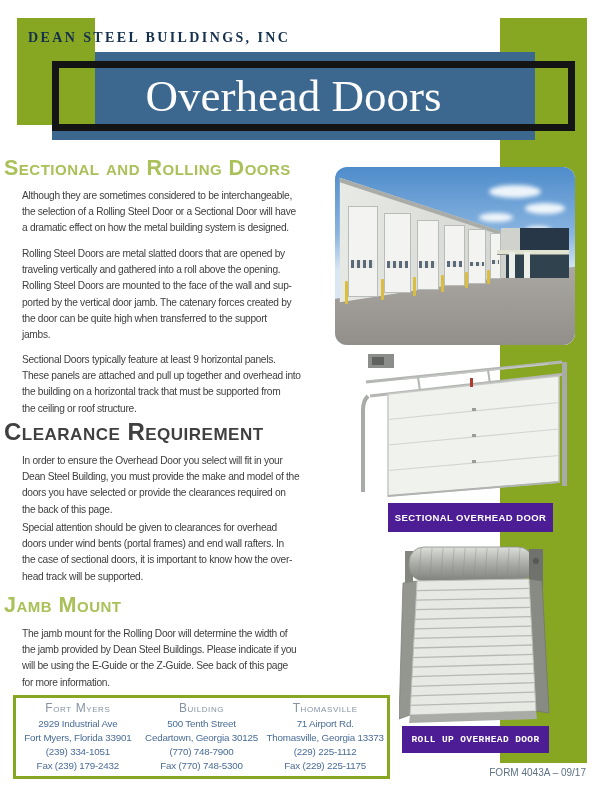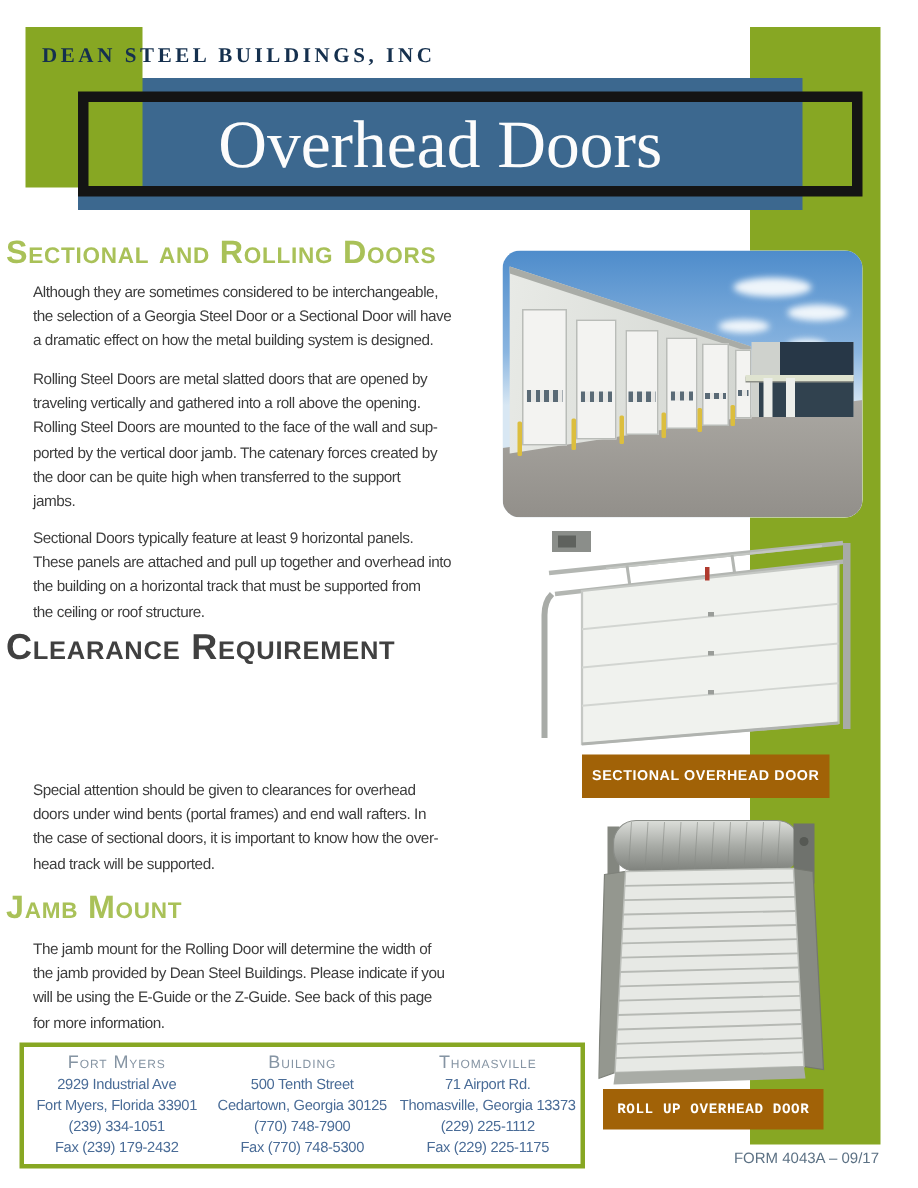--- a/index.html
+++ b/index.html
@@ -23,21 +23,21 @@
   
   .sec-h{left:4px;color:#a9c158;font-variant:small-caps;letter-spacing:.5px;font-weight:bold;white-space:nowrap;}
   .h1{top:156px;font-size:21.5px;}
   .h2{top:418px;font-size:24px;color:#404040;}
   .h3{top:593px;font-size:21.5px;}
   .para{left:22px;width:330px;font-size:10.2px;letter-spacing:-0.3px;line-height:16.2px;
         color:#3e3e3e;white-space:pre-line;}
   .p1{top:188px;} .p2{top:246px;} .p3{top:352px;} .p4{top:453px;} .p5{top:520px;} .p6{top:626px;}
 
   
-  .img-label{background:#a16207;color:#ffffff;font-size:9.5px;font-weight:bold;
+  .img-label{background:#4c1d95;color:#ffffff;font-size:9.5px;font-weight:bold;
         letter-spacing:.4px;display:flex;align-items:center;justify-content:center;z-index:7;}
   .label-sectional{left:388px;top:503px;width:165px;height:29px;}
   .label-rollup{left:402px;top:726px;width:147px;height:27px;font-family:Liberation Mono, monospace;}
 
   
   .photo{left:335px;top:167px;width:240px;height:178px;border-radius:12px;overflow:hidden;
         box-shadow:inset 0 0 10px 6px #ffffff;z-index:5;}
   .photo .sky{position:absolute;inset:0;background:linear-gradient(180deg,#4e8ccb 0%,#8ab5e0 38%,#d8e7f3 58%);}
   .cloud{position:absolute;background:#f6fafd;border-radius:50%;filter:blur(2px);opacity:.95;}
   .photo .ground{position:absolute;inset:0;background:linear-gradient(180deg,#c9c7c1 0%,#928f8a 100%);
@@ -76,34 +76,38 @@
 
   <div class="abs green-bar-right"></div>
   <div class="abs banner-blue"></div>
   <div class="abs green-rect-left"></div>
   <div class="abs banner-frame"></div>
   <div class="abs banner-title">Overhead Doors</div>
   <div class="abs company-name">DEAN STEEL BUILDINGS, INC</div>
 
   <div class="abs sec-h h1">Sectional and Rolling Doors</div>
   <div class="abs para p1">Although they are sometimes considered to be interchangeable,
-the selection of a Georgia Steel Door or a Sectional Door will have
+the selection of a Rolling Steel Door or a Sectional Door will have
 a  dramatic effect on how the metal building system is designed.</div>
   <div class="abs para p2">Rolling Steel Doors are metal slatted doors that are opened by
 traveling vertically and gathered into a roll above the opening.
 Rolling Steel Doors are mounted to the face of the wall and sup-
 ported by the vertical door jamb.  The catenary forces created by
 the door can be quite high when transferred to the support
 jambs.</div>
   <div class="abs para p3">Sectional Doors typically feature at least 9 horizontal panels.
 These panels are attached and pull up together and overhead into
 the building on a horizontal track that must be supported from
 the ceiling or roof structure.</div>
 
   <div class="abs sec-h h2">Clearance Requirement</div>
+  <div class="abs para p4">In order to ensure the Overhead Door you select will fit in your
+Dean Steel Building, you must provide the make and model of the
+doors you have selected or provide the clearances required on
+the back of this page.</div>
   <div class="abs para p5">Special attention should be given to clearances for overhead
 doors under wind bents (portal frames) and end wall rafters.  In
 the case of sectional doors, it is important to know how the over-
 head track will be supported.</div>
 
   <div class="abs sec-h h3">Jamb Mount</div>
   <div class="abs para p6">The jamb mount for the Rolling Door will determine the width of
 the jamb provided by Dean Steel Buildings.  Please indicate if you
 will be using the E-Guide or the Z-Guide.   See back of this page
 for more information.</div>

